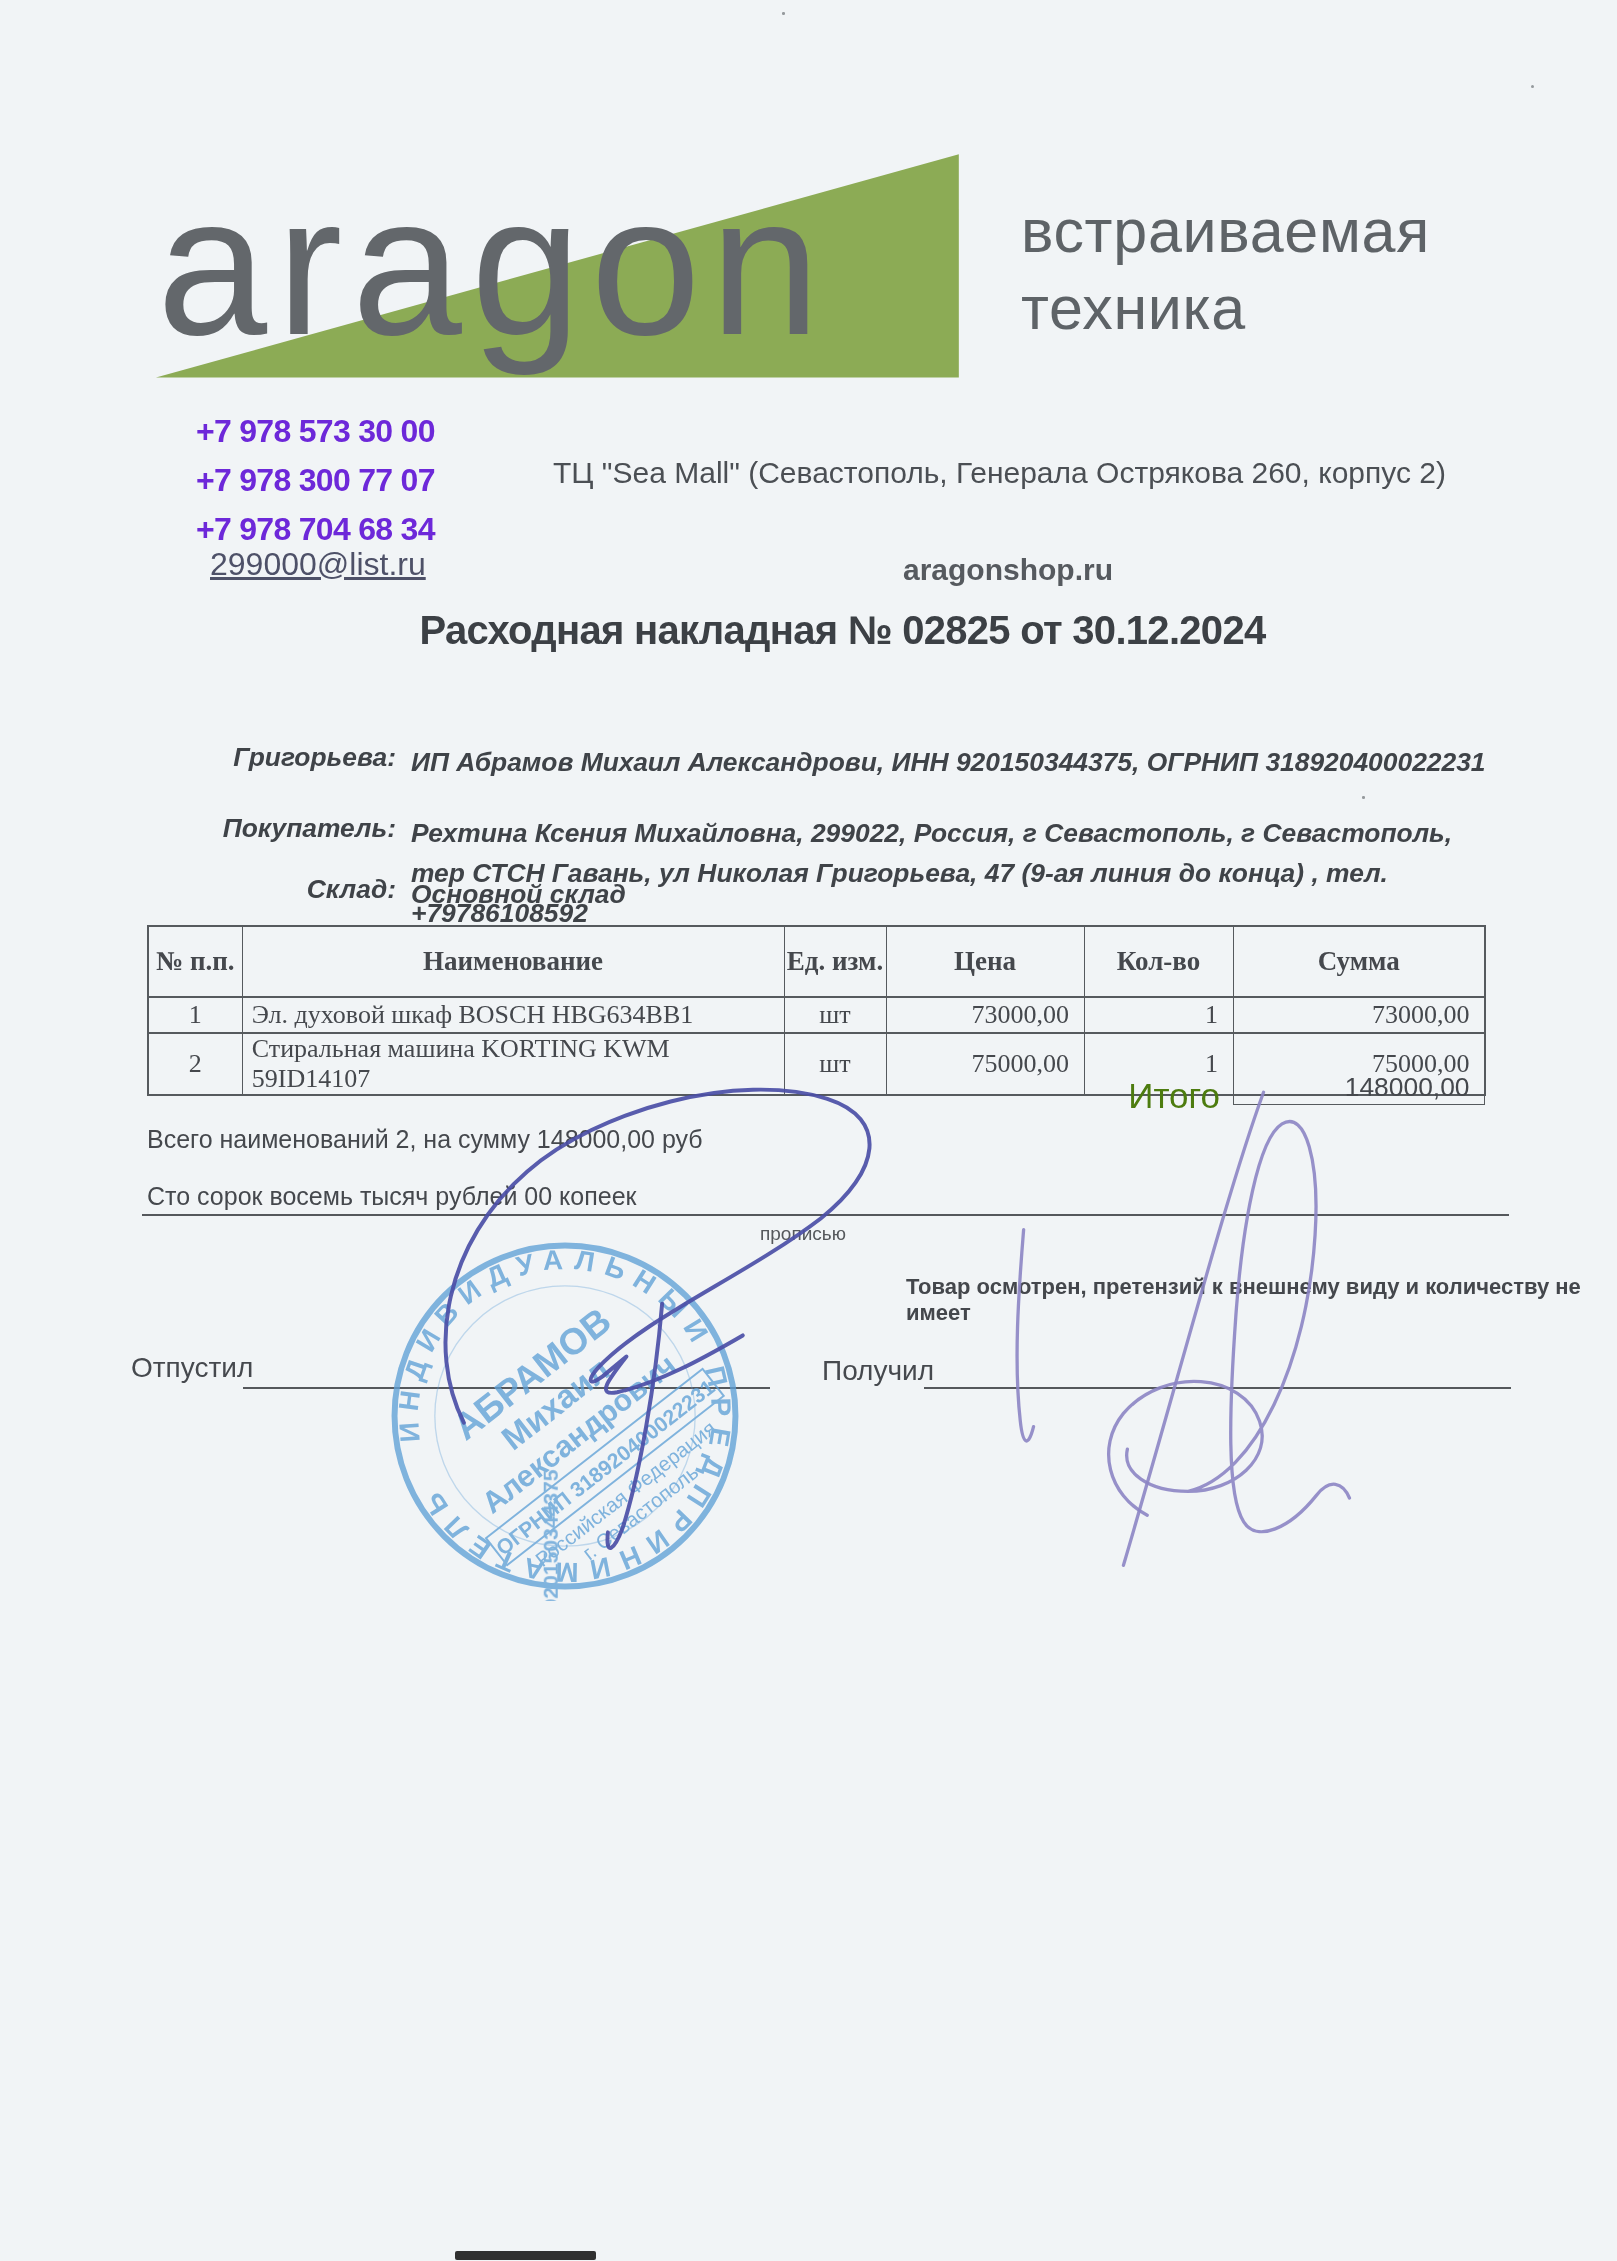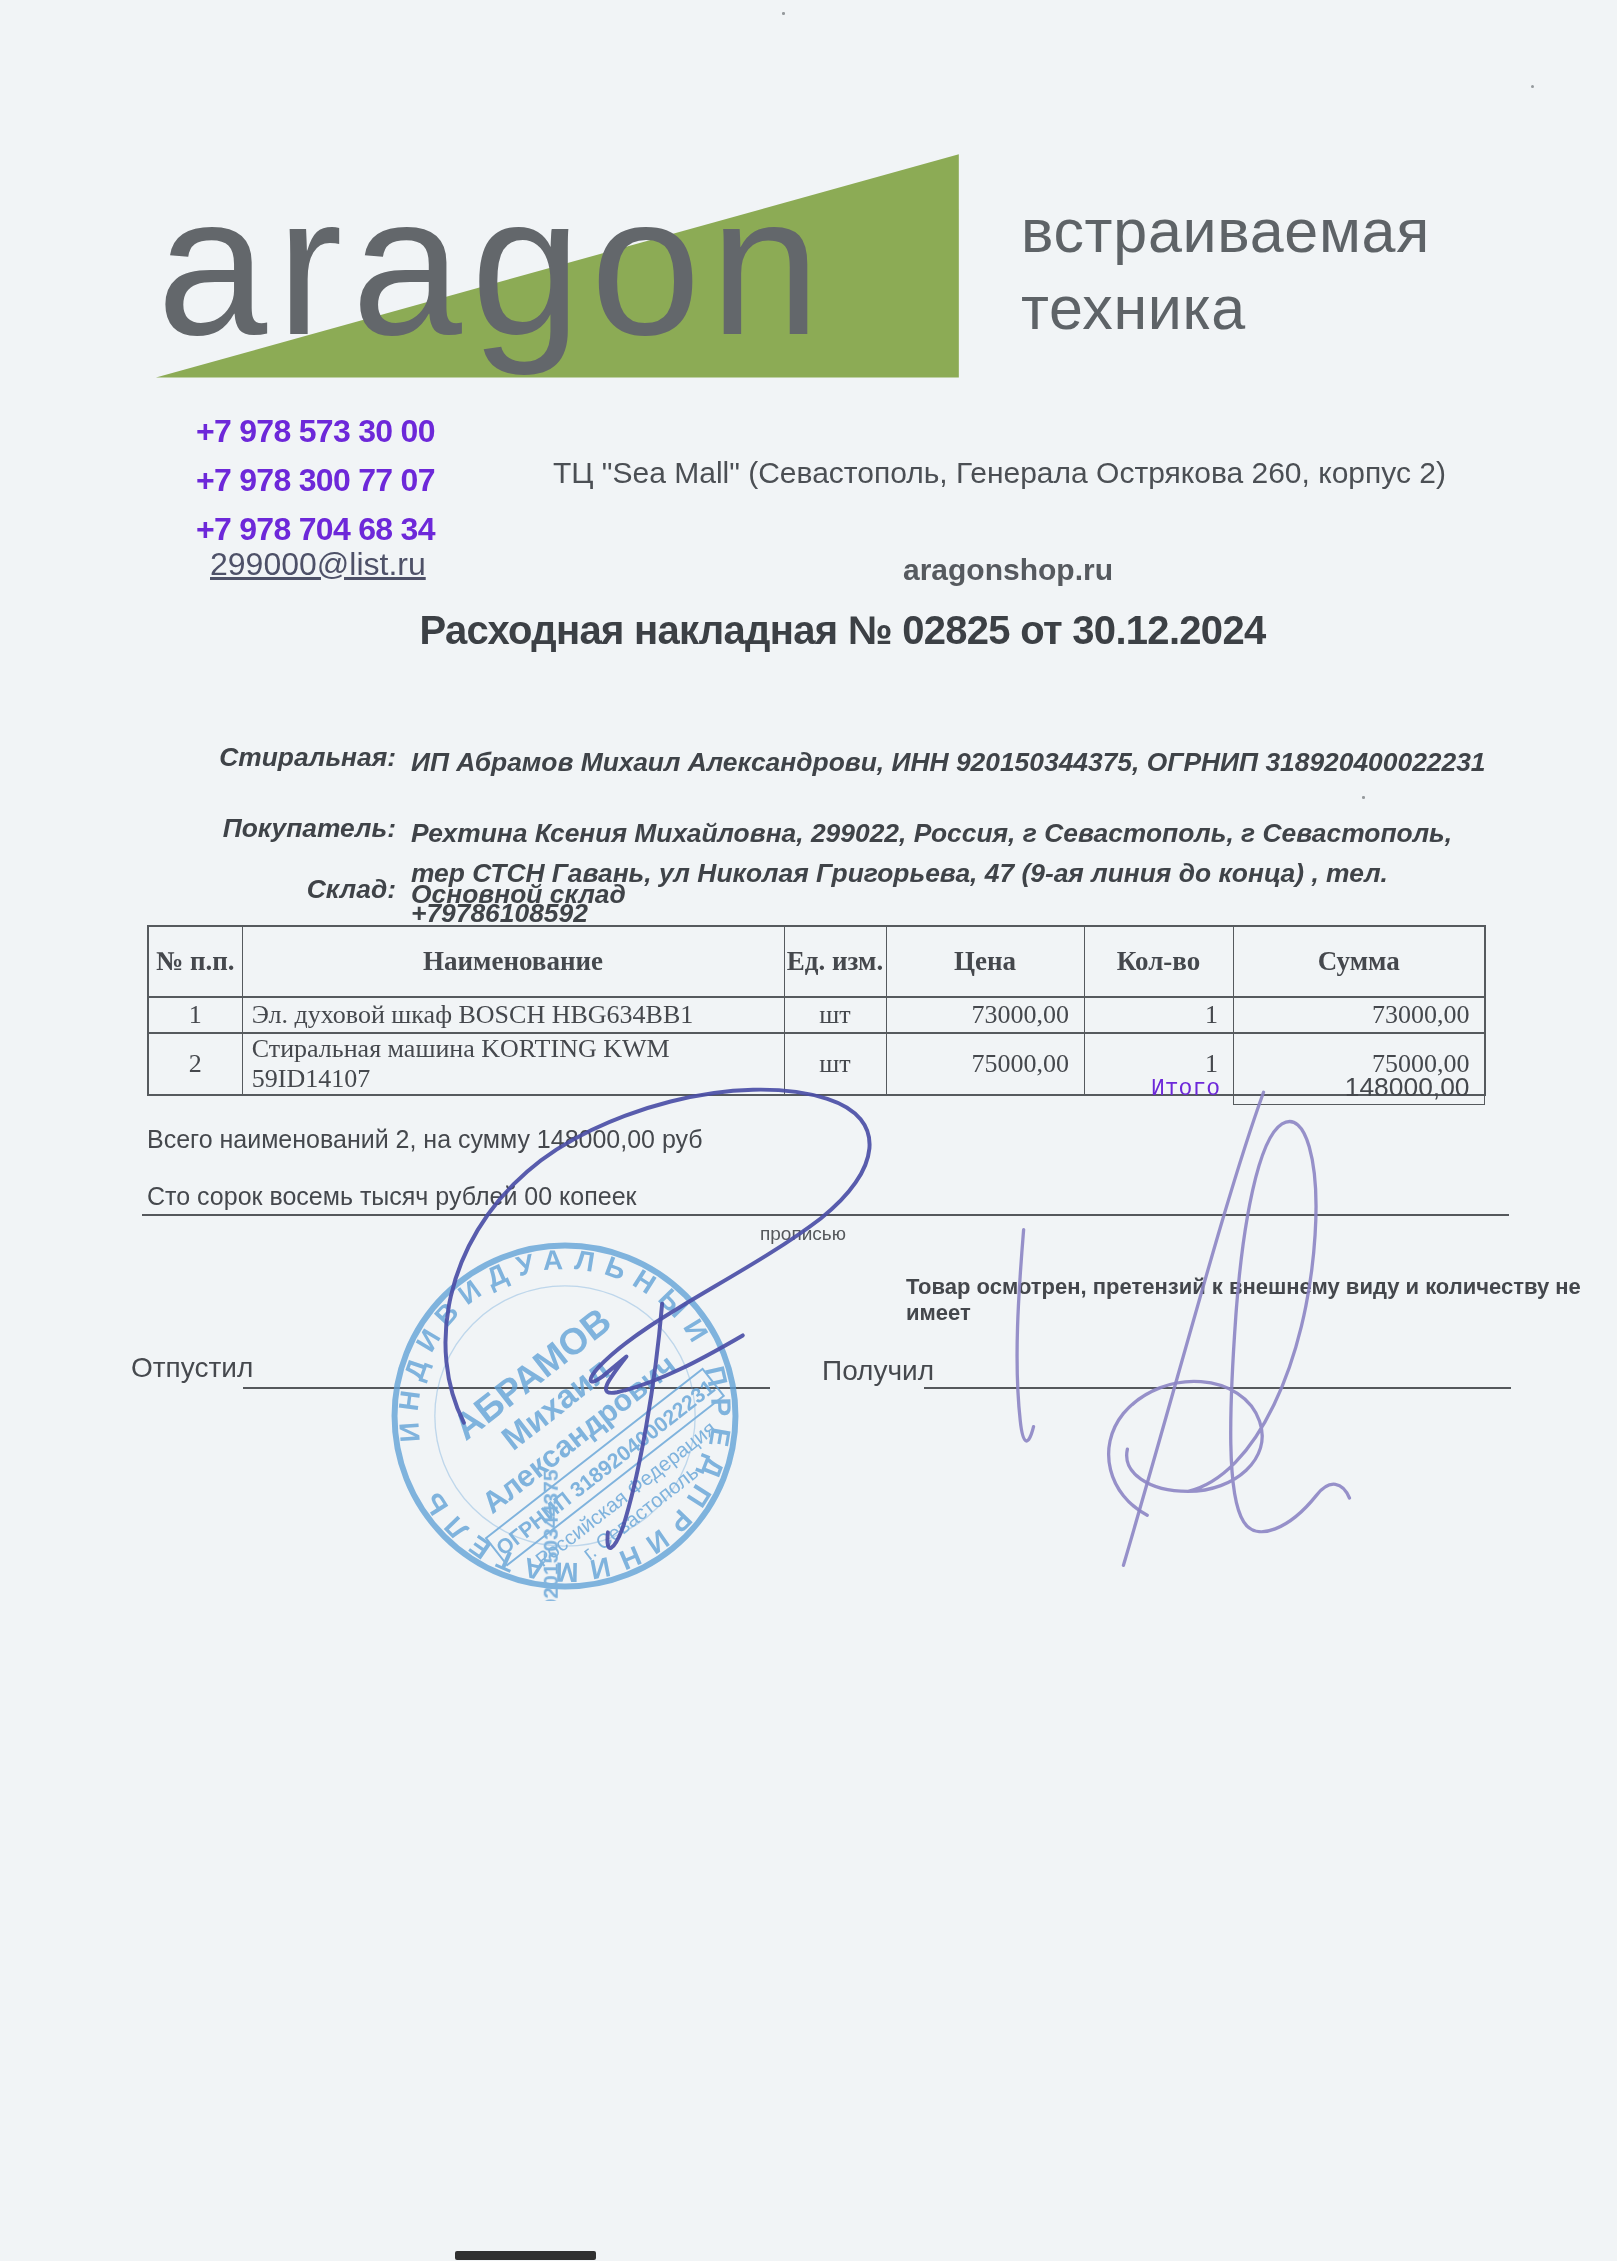--- a/index.html
+++ b/index.html
@@ -20,21 +20,21 @@
   .doc-title{left:69px;top:608px;width:1547px;text-align:center;font-size:40px;font-weight:bold;color:#3c4045;letter-spacing:-0.7px;}
   
   .lbl{width:198px;left:198px;text-align:right;font-weight:bold;font-style:italic;font-size:26.4px;color:#3f4348;}
   .val{left:411px;font-weight:bold;font-style:italic;font-size:26.4px;color:#3f4348;line-height:40px;}
   
   table.items{position:absolute;left:147px;top:925px;width:1338px;border-collapse:collapse;table-layout:fixed;
     font-size:26px;color:#45484d;border:2px solid #565a5e;font-family:Liberation Serif, serif;}
   table.items th{font-size:27px;font-weight:bold;height:67px;border:1.3px solid #565a5e;border-bottom:2.6px double #565a5e;}
   table.items td{height:34px;border:1.3px solid #565a5e;border-bottom:2.6px double #565a5e;padding:0;}
   .c{text-align:center}.r{text-align:right;padding-right:14.5px!important}.l{text-align:left;padding-left:9.3px!important}
-  .total-label{left:1044px;top:1076px;width:176px;text-align:right;font-size:23px;color:#6d28d9;font-family:Liberation Mono, monospace;}
+  .total-label{left:1044px;top:1076px;width:176px;text-align:right;font-size:35px;color:#4d7c0f;}
   .total-box{left:1233px;top:1069px;width:252px;height:36px;border:1.3px solid #565a5e;border-top:none;
     font-size:26.4px;color:#45484d;text-align:right;line-height:36px;padding-right:14.5px;box-sizing:border-box;}
   
   .sum1{left:147px;top:1125px;font-size:25px;color:#45484d;}
   .sum2{left:147px;top:1182px;font-size:25px;color:#45484d;}
   .rule{background:#55585c;height:2px;}
   .propis{left:760px;top:1223px;font-size:19px;color:#55585c;}
   .note{left:906px;top:1274px;font-size:22px;font-weight:bold;color:#44474c;}
   .signcap{font-size:28px;color:#46494e;}
   .speck{position:absolute;border-radius:50%;background:#3a3f44;opacity:.5;}
@@ -61,21 +61,21 @@
     <div>+7 978 573 30 00</div>
     <div>+7 978 300 77 07</div>
     <div>+7 978 704 68 34</div>
   </div>
   <div class="abs address">ТЦ "Sea Mall" (Севастополь, Генерала Острякова 260, корпус 2)</div>
   <a class="abs email" href="#">299000@list.ru</a>
   <div class="abs website">aragonshop.ru</div>
 
   <div class="abs doc-title">Расходная накладная № 02825 от 30.12.2024</div>
 
-  <div class="abs lbl" style="top:742px">Стиральная:</div>
+  <div class="abs lbl" style="top:742px">Григорьева:</div>
   <div class="abs val" style="top:742px;width:991px;white-space:nowrap">ИП Абрамов Михаил Александрови, ИНН 920150344375, ОГРНИП 318920400022231</div>
 
   <div class="abs lbl" style="top:813px">Покупатель:</div>
   <div class="abs val" style="top:813px;width:1044px">Рехтина Ксения Михайловна, 299022, Россия, г Севастополь, г Севастополь, тер СТСН Гавань, ул Николая Григорьева, 47 (9-ая линия до конца) , тел. +79786108592</div>
 
   <div class="abs lbl" style="top:874px">Склад:</div>
   <div class="abs val" style="top:874px;width:595px">Основной склад</div>
 
   <table class="items">
     <colgroup>

